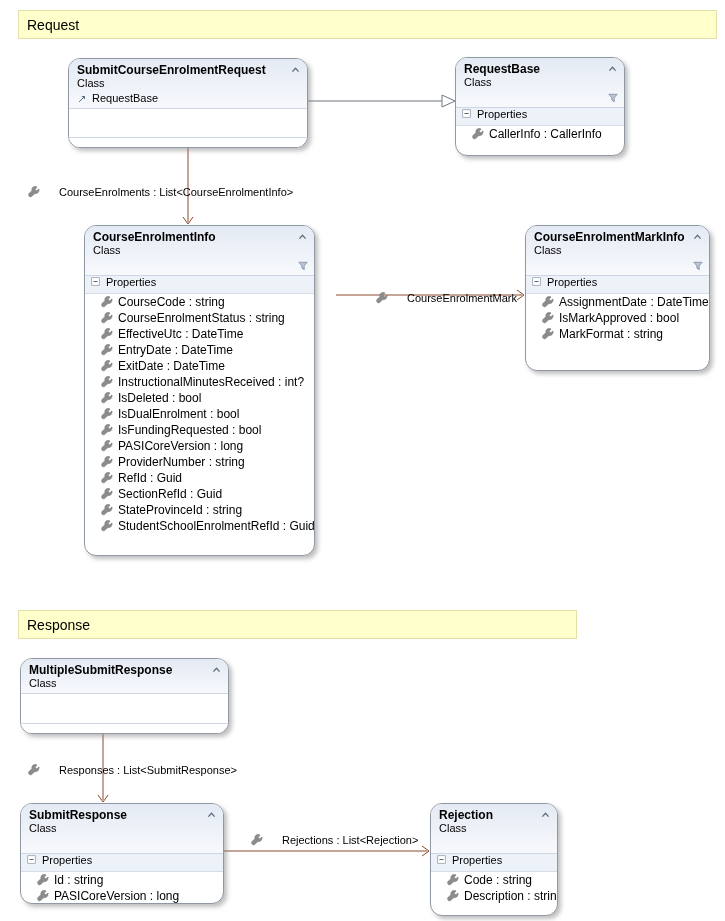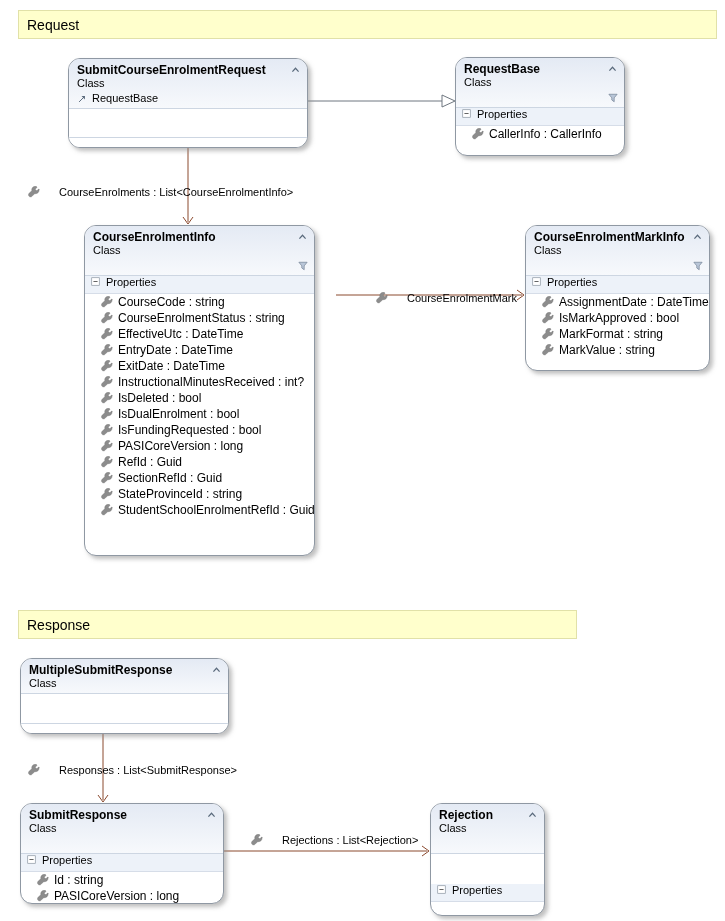--- a/index.html
+++ b/index.html
@@ -31,21 +31,21 @@
     border:1px solid var(--box-border);border-radius:12px;background:#fff;
     box-shadow:3px 3px 4px rgba(140,140,140,.55);
     display:flex;flex-direction:column;overflow:hidden;
   }
   .box-scr{left:68px;top:58px;width:240px;height:90px;}
   .box-rb{left:455px;top:57px;width:170px;height:99px;}
   .box-cei{left:84px;top:225px;width:231px;height:331px;}
   .box-cemi{left:525px;top:225px;width:185px;height:146px;}
   .box-msr{left:20px;top:658px;width:209px;height:76px;}
   .box-sr{left:20px;top:803px;width:204px;height:101px;}
-  .box-rej{left:430px;top:803px;width:115px;height:113px;gap:30px;}
+  .box-rej{left:430px;top:803px;width:128px;height:113px;}
 
   .cls-hdr{
     position:relative;flex:0 0 auto;box-sizing:border-box;
     background:linear-gradient(180deg,var(--header-gradient-top),var(--header-gradient-bottom));
     padding:4px 20px 3px 8px;border-bottom:1px solid #cdd6e2;
   }
   .cls-hdr.h50{height:50px;}
   .cls-title{font-size:12px;font-weight:bold;line-height:14px;white-space:nowrap;}
   .cls-stereo{font-size:11px;line-height:13px;}
   .cls-base{font-size:11px;line-height:14px;display:flex;align-items:center;gap:4px;margin-top:1px;}
@@ -257,20 +257,26 @@
     <div class="prop-row">
         <svg class="icon wrench" viewBox="0 0 16 16">
           <use href="#sym-wrench"></use>
         </svg>
         <span>PASICoreVersion : long</span>
       </div>
     <div class="prop-row">
         <svg class="icon wrench" viewBox="0 0 16 16">
           <use href="#sym-wrench"></use>
         </svg>
+        <span>ProviderNumber : string</span>
+      </div>
+    <div class="prop-row">
+        <svg class="icon wrench" viewBox="0 0 16 16">
+          <use href="#sym-wrench"></use>
+        </svg>
         <span>RefId : Guid</span>
       </div>
     <div class="prop-row">
         <svg class="icon wrench" viewBox="0 0 16 16">
           <use href="#sym-wrench"></use>
         </svg>
         <span>SectionRefId : Guid</span>
       </div>
     <div class="prop-row">
         <svg class="icon wrench" viewBox="0 0 16 16">
@@ -313,26 +319,20 @@
         <svg class="icon wrench" viewBox="0 0 16 16">
           <use href="#sym-wrench"></use>
         </svg>
         <span>IsMarkApproved : bool</span>
       </div>
     <div class="prop-row">
         <svg class="icon wrench" viewBox="0 0 16 16">
           <use href="#sym-wrench"></use>
         </svg>
         <span>MarkFormat : string</span>
-      </div>
-    <div class="prop-row">
-        <svg class="icon wrench" viewBox="0 0 16 16">
-          <use href="#sym-wrench"></use>
-        </svg>
-        <span>MarkValue : string</span>
       </div>
   </div>
 
   <div class="class-box box-msr">
     <div class="cls-hdr">
       <div class="cls-title">MultipleSubmitResponse</div>
       <div class="cls-stereo">Class</div>
       <svg class="icon chevron" viewBox="0 0 16 16">
           <use href="#sym-chevron"></use>
         </svg>

